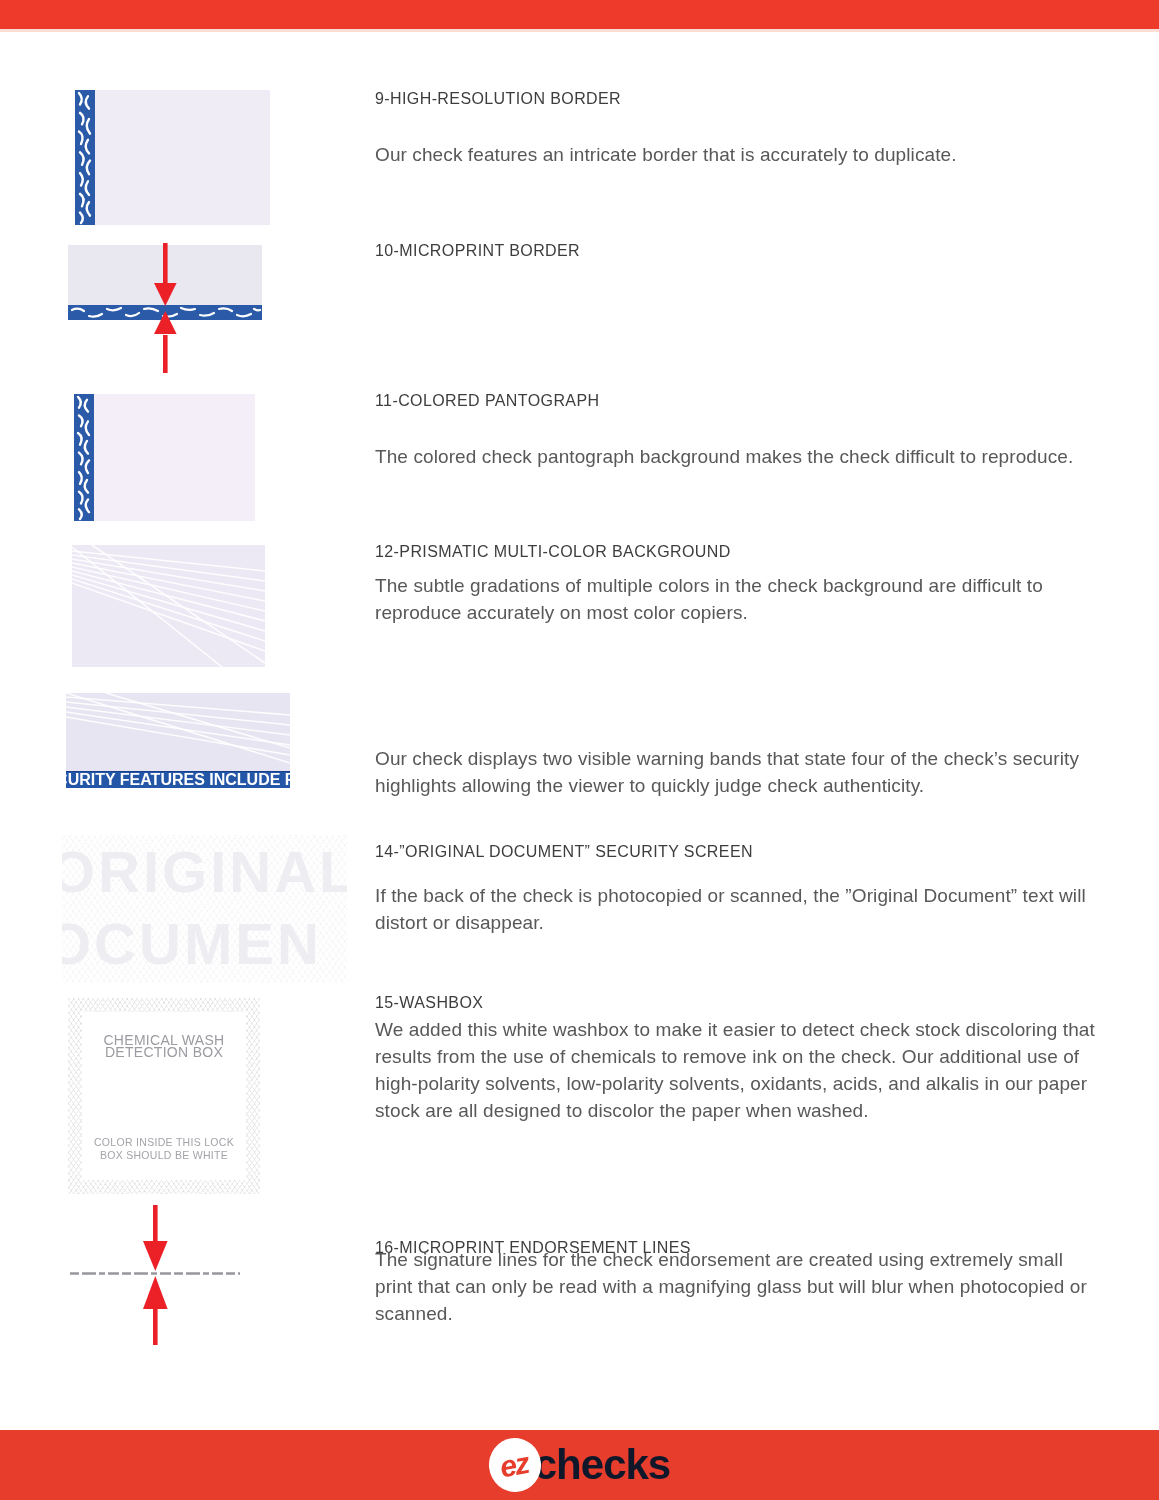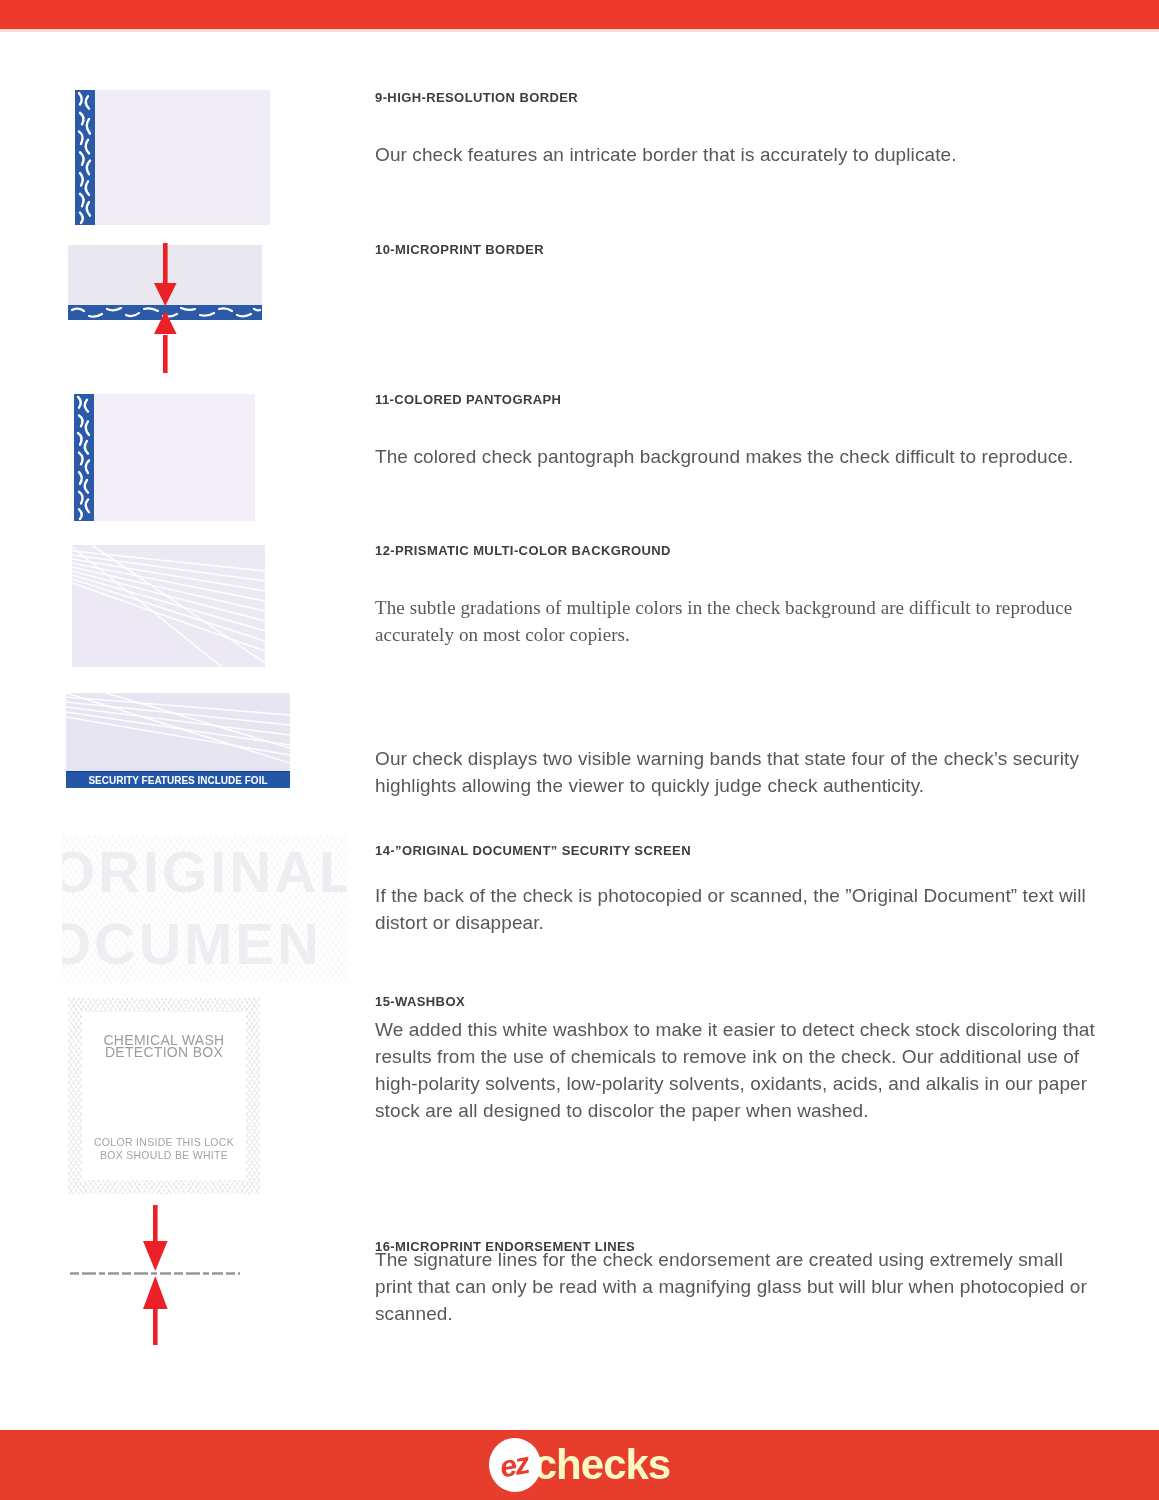--- a/index.html
+++ b/index.html
@@ -19,40 +19,40 @@
   .logo { display:flex; align-items:center; }
   .logo-circle {
     width:52px; height:54px; background:#ffffff; border-radius:50%;
     display:flex; align-items:center; justify-content:center; transform:rotate(-6deg);
   }
   .logo-ez {
     color:#e73d2d; font-weight:700; font-style:italic; font-size:30px; letter-spacing:-2px;
     transform:rotate(-4deg); padding-right:2px;
   }
   .logo-text {
-    color:#fef9c3; font-weight:700; font-size:42px; letter-spacing:-1px; margin-left:-7px;
+    color:#0f172a; font-weight:700; font-size:42px; letter-spacing:-1px; margin-left:-7px;
     line-height:1;
   }
   .item-title {
-    position:absolute; left:375px; font-size:13px; color:#3d3d3d;
-    letter-spacing:0.4px; font-weight:700; white-space:nowrap;
+    position:absolute; left:375px; font-size:16px; color:#3d3d3d;
+    letter-spacing:0.4px; font-weight:400; white-space:nowrap;
   }
   .item-desc {
     position:absolute; left:375px; width:722px; font-size:19px; line-height:27px;
     color:#585858; letter-spacing:0.1px; font-weight:400;
   }
   .check-thumb { position:absolute; display:flex; }
   .check-thumb .strip { width:20px; height:100%; flex:none; }
   .check-thumb .strip svg { width:100%; height:100%; display:block; }
   .check-thumb .pano { flex:1; }
   .thumb-svg { position:absolute; display:block; }
   .warnband-thumb { position:absolute; display:flex; flex-direction:column; }
   .warnband-thumb svg { display:block; width:100%; }
   .warn-band {
-    height:17px; background:#2456a8; color:#ffffff; font-size:10px; font-weight:700;
+    height:17px; background:#2456a8; color:#ffffff; font-size:16px; font-weight:700;
     display:flex; align-items:center; justify-content:center; white-space:nowrap;
     letter-spacing:0; border-top:1px solid #17418c;
   }
   .secscreen-thumb {
     position:absolute; overflow:hidden; background:#ffffff;
     background-image:
       repeating-linear-gradient(55deg, rgba(150,150,160,0.06) 0 1px, transparent 1px 5px),
       repeating-linear-gradient(-55deg, rgba(150,150,160,0.06) 0 1px, transparent 1px 5px);
   }
   .secscreen-line {
@@ -175,21 +175,21 @@
       <line x1="0" y1="22" x2="193" y2="66"></line>
       <line x1="0" y1="26" x2="193" y2="76"></line>
       <line x1="0" y1="30" x2="193" y2="86"></line>
       <line x1="0" y1="34" x2="193" y2="96"></line>
       <line x1="0" y1="38" x2="193" y2="106"></line>
       <line x1="0" y1="2" x2="150" y2="122"></line>
       <line x1="20" y1="0" x2="193" y2="118"></line>
     </g>
   </svg>
   <div class="item-title" style="top:543px;">12-PRISMATIC MULTI-COLOR BACKGROUND</div>
-  <div class="item-desc" style="top:594px;font-family:Liberation Serif, serif;">The subtle gradations of multiple colors in the check background are difficult to reproduce accurately on most color copiers.</div>
+  <div class="item-desc" style="top:572px;">The subtle gradations of multiple colors in the check background are difficult to reproduce accurately on most color copiers.</div>
 
   <div class="warnband-thumb" style="left:66px; top:693px; width:224px; height:95px;">
     <svg width="224" height="78" viewBox="0 0 224 78">
       <rect width="224" height="78" fill="#e6e5f1"></rect>
       <g stroke="rgba(255,255,255,0.9)" stroke-width="1.6">
         <line x1="0" y1="4" x2="224" y2="22"></line>
         <line x1="0" y1="9" x2="224" y2="32"></line>
         <line x1="0" y1="14" x2="224" y2="42"></line>
         <line x1="0" y1="19" x2="224" y2="52"></line>
         <line x1="0" y1="24" x2="224" y2="62"></line>

